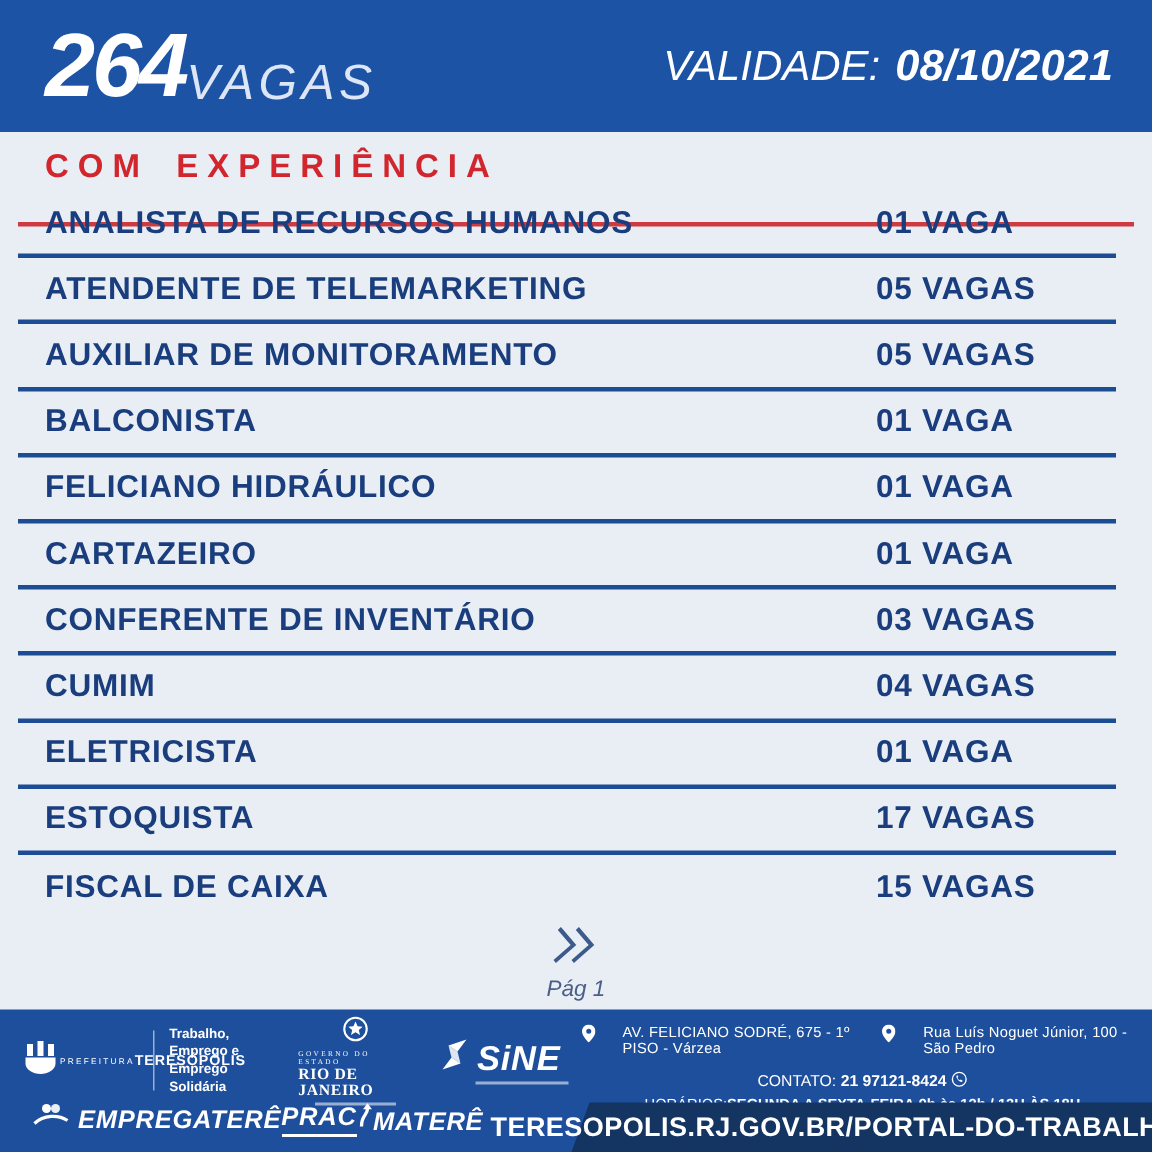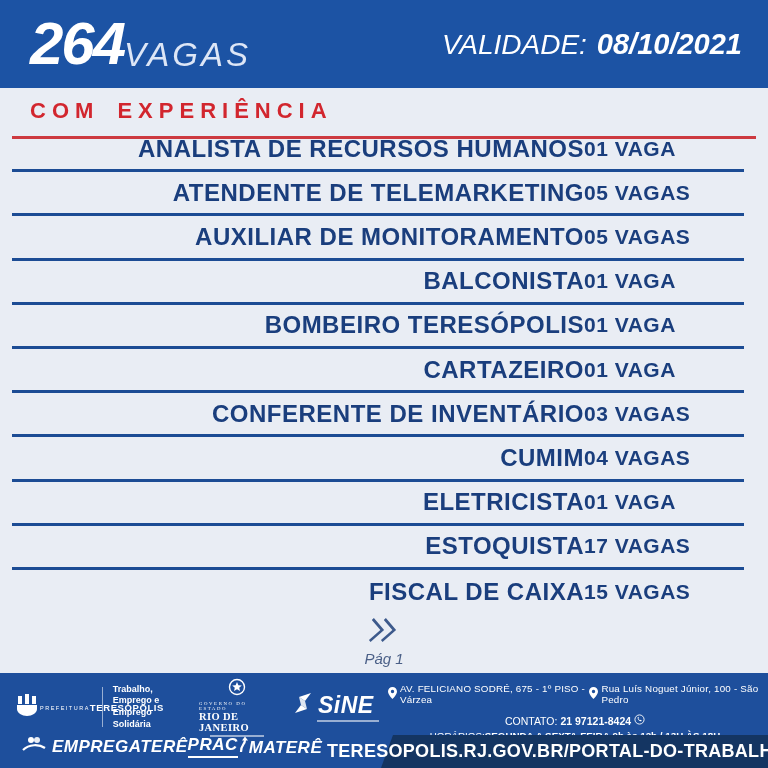--- a/index.html
+++ b/index.html
@@ -24,39 +24,39 @@
   .count-number { font-size:60px; font-weight:700; letter-spacing:-2px; line-height:1; }
   .count-label  { font-size:33px; font-weight:400; letter-spacing:3px; color:#e8eefb; opacity:.95;margin-top:14px; }
   .header-right { display:flex; align-items:baseline; gap:10px; color:#ffffff; font-style:italic; }
   .validity-label { font-size:28px; font-weight:400; }
   .validity-date  { font-size:29px; font-weight:700;text-align:right; }
 
   
   .section-title-wrap {
     position:absolute; top:94px; left:12px; right:12px;
     border-bottom:3px solid #cd3a40;
-    padding:4px 0 12px 18px;
+    padding:4px 0 24px 18px;
   }
   .section-title {
     color:#d2262e; font-size:22px; font-weight:700;
     letter-spacing:6px; word-spacing:6px;
   }
 
   
   .jobs { position:absolute; top:128px; left:12px; right:24px; }
   .job-row {
     display:flex; align-items:center;
     height:44.2px;
     border-bottom:3px solid #1c4c94;
     padding-left:18px;
   }
   .job-row:last-child { border-bottom:none; }
   .job-title {
     flex:1;
-    color:#1a3e7d; font-size:24px; font-weight:700; letter-spacing:.5px;text-align:right;
+    color:#1a3e7d; font-size:21px; font-weight:700; letter-spacing:.5px;
   }
   .job-vacancies {
     width:160px; text-align:left;
     color:#1a3e7d; font-size:21px; font-weight:700; letter-spacing:.5px;
   }
 
   
   .pagination {
     position:absolute; top:615px; left:0; right:0;
     display:flex; flex-direction:column; align-items:center;
@@ -91,21 +91,21 @@
   }
   .empregatere { display:flex; align-items:center; gap:6px; }
   .program-name { font-size:17px; font-weight:700; font-style:italic; letter-spacing:.5px; }
   .pracimatere { display:flex; align-items:flex-end; }
   .prac-prefix { font-size:17px; font-weight:700; font-style:italic; letter-spacing:.5px;
                  border-bottom:2px solid #fff; padding-bottom:1px; }
   .prac-suffix { font-size:17px; font-weight:700; font-style:italic; letter-spacing:.5px; }
 
   .footer-right { position:absolute; top:10px; left:388px; right:6px; }
   .addresses { display:flex; justify-content:space-between; }
-  .address-item { display:flex; align-items:center; gap:3px; font-size:9.8px; letter-spacing:.2px; }
+  .address-item { display:flex; gap:18px; font-size:9.8px; letter-spacing:.2px; }
   .contact-line { text-align:center; margin-top:9px; font-size:10.5px; display:flex; justify-content:center; align-items:center; gap:3px; }
   .contact-number { font-weight:700; }
   .hours-line { text-align:center; margin-top:3px; font-size:9.8px; }
   .hours-bold { font-weight:700; }
 
   .url-band {
     position:absolute; bottom:0; right:-30px; width:405px; height:33px;
     background:#143562; transform:skewX(-20deg); transform-origin:top left;
     display:flex; align-items:center; justify-content:center;
   }
@@ -147,21 +147,21 @@
     </div>
     <div class="job-row">
       <span class="job-title">AUXILIAR DE MONITORAMENTO</span>
       <span class="job-vacancies">05 VAGAS</span>
     </div>
     <div class="job-row">
       <span class="job-title">BALCONISTA</span>
       <span class="job-vacancies">01 VAGA</span>
     </div>
     <div class="job-row">
-      <span class="job-title">BOMBEIRO TERESÓPOLIS</span>
+      <span class="job-title">FELICIANO HIDRÁULICO</span>
       <span class="job-vacancies">01 VAGA</span>
     </div>
     <div class="job-row">
       <span class="job-title">CARTAZEIRO</span>
       <span class="job-vacancies">01 VAGA</span>
     </div>
     <div class="job-row">
       <span class="job-title">CONFERENTE DE INVENTÁRIO</span>
       <span class="job-vacancies">03 VAGAS</span>
     </div>

